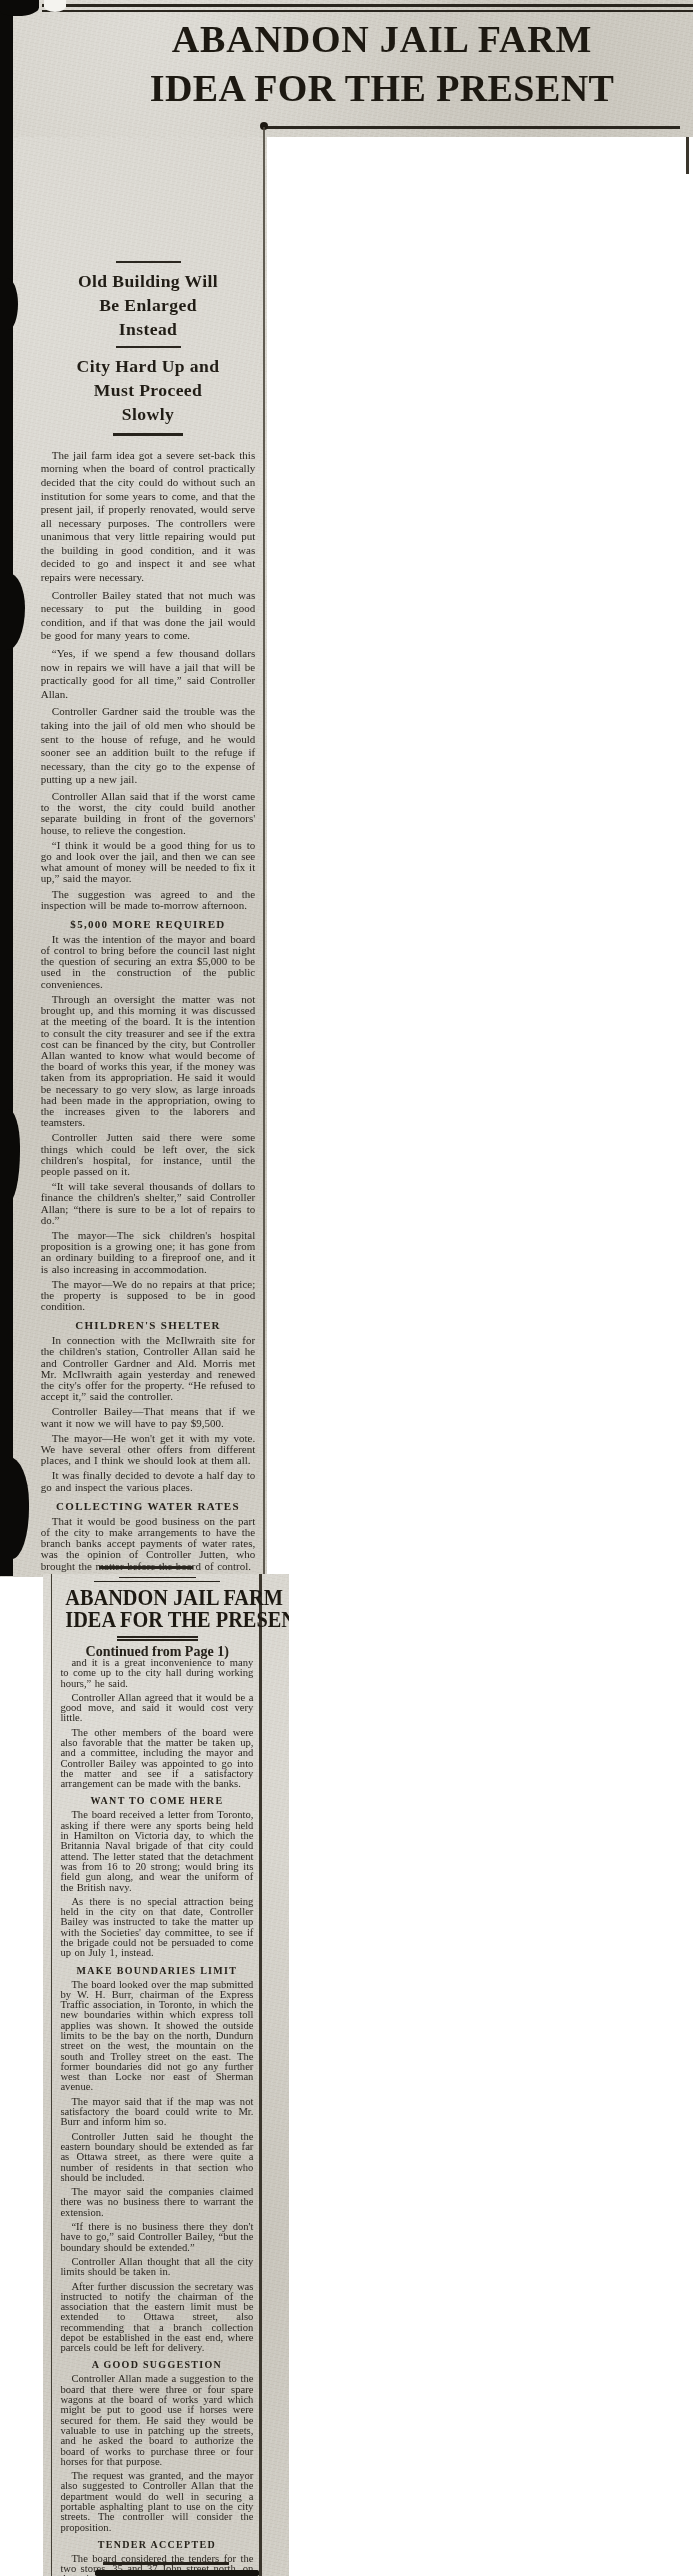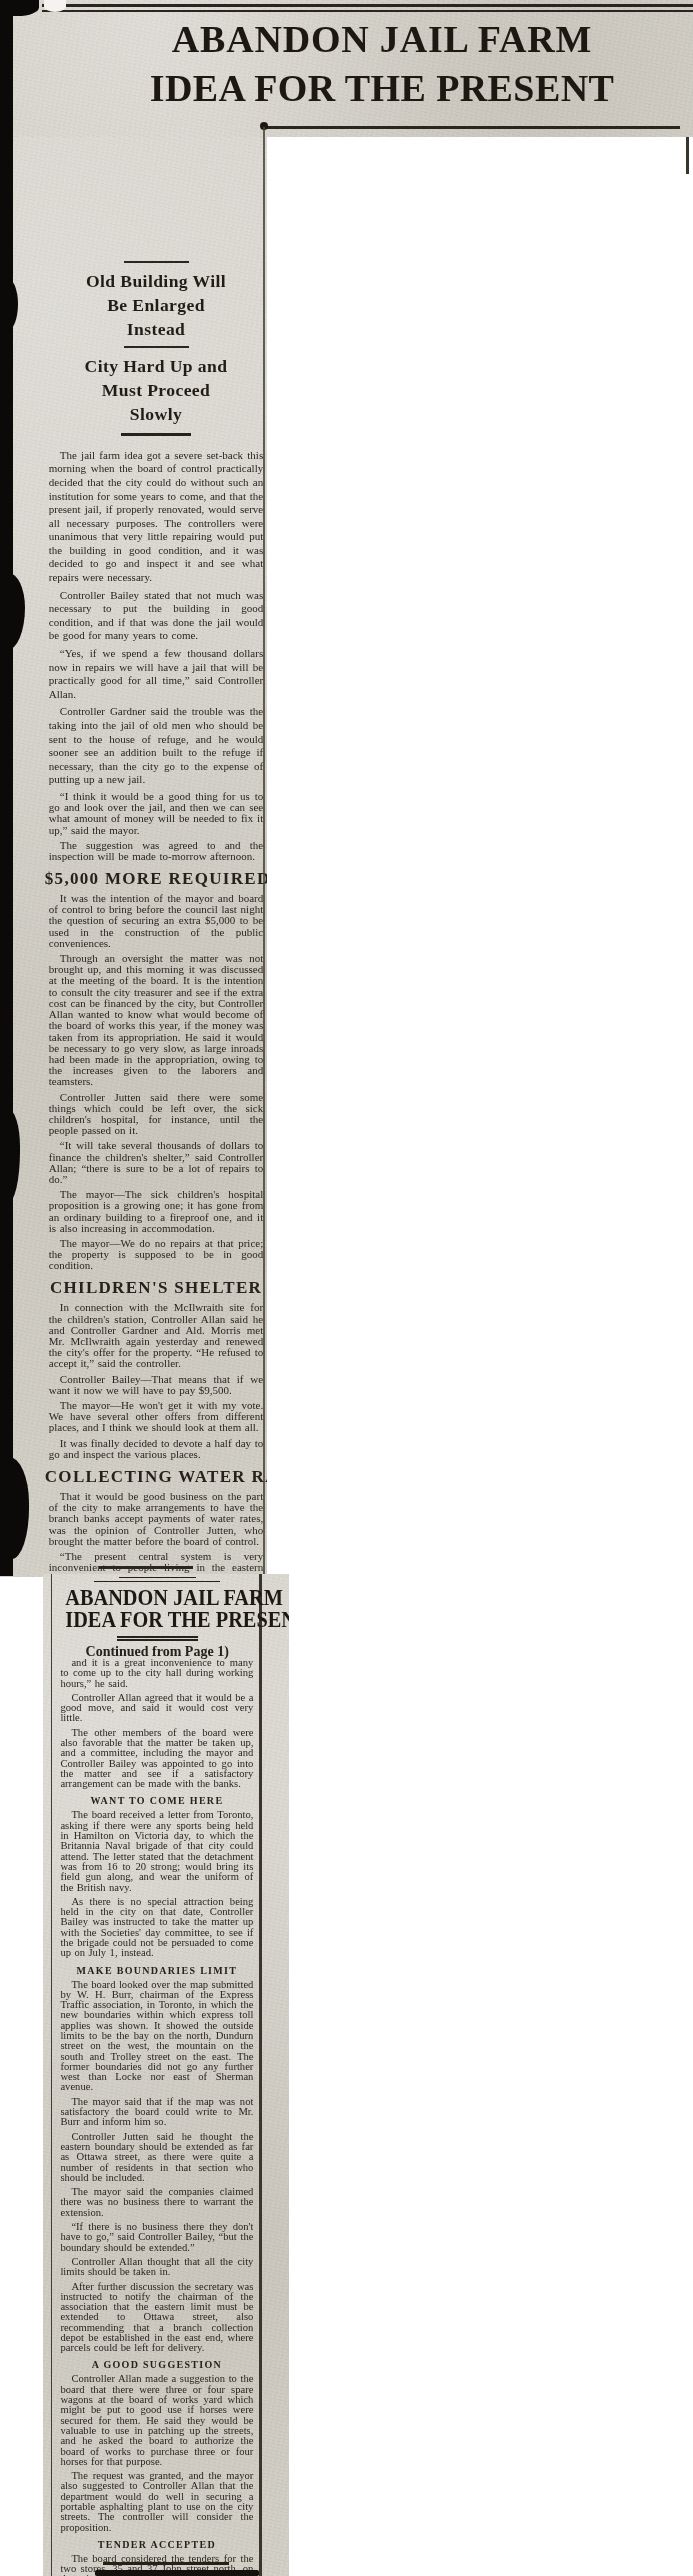--- a/index.html
+++ b/index.html
@@ -40,34 +40,34 @@
   
   #scan-edge{left:0;top:0;width:12.6px;height:1576px;background:#0b0a08;}
   .edge-blob{background:#0b0a08;}
   #edge-corner{left:0;top:0;width:39px;height:16px;background:#0b0a08;border-radius:0 0 55% 35%;}
   #edge-blob-1{left:0;top:278px;width:18.4px;height:52px;border-radius:0 60% 55% 0/0 50% 50% 0;}
   #edge-blob-2{left:0;top:573px;width:25px;height:77px;border-radius:0 65% 70% 0/0 45% 55% 0;}
   #edge-blob-3{left:0;top:1109px;width:20px;height:94px;border-radius:0 60% 60% 0/0 40% 55% 0;}
   #edge-blob-4{left:0;top:1457px;width:28.5px;height:102px;border-radius:0 70% 60% 0/0 45% 50% 0;}
   #edge-notch{left:44px;top:0;width:22px;height:11.7px;background:#f4f3ef;border-radius:0 0 50% 50%;}
 
-  #clip1-content{position:absolute;left:44px;top:124px;width:224px;color:#262219;}
+  #clip1-content{position:absolute;left:36px;top:124px;width:224px;color:#262219;}
   .rule-s{width:65px;height:1.7px;background:#2a261f;margin:0 auto;}
   .rule-t{width:70px;height:3.4px;background:#26221b;margin:6.7px auto 0;}
   .deck{font-weight:bold;font-size:17.6px;line-height:24px;text-align:center;
     letter-spacing:0.4px;color:#211d16;margin:5.9px 0;}
   #clip1-body{margin-top:12.6px;padding:0 0.8px;}
 
   .para{
     margin:4px;font-size:11px;line-height:11.2px;text-align:justify;
     text-indent:11px;word-spacing:0.8px;color:#2a2620;
   }
   #clip1-body > .para:nth-child(-n+4){line-height:13.6px;}
   .subhead{
-    text-align:center;font-weight:bold;font-size:17px;letter-spacing:1.3px;
+    text-align:center;font-weight:bold;font-size:11px;letter-spacing:1.3px;
     margin:6.7px 0 4.2px;color:#26221b;white-space:nowrap;
   }
   .cont-note{
     text-align:center;font-weight:bold;font-size:14px;letter-spacing:0.4px;
     margin-top:3.4px;color:#26221b;
   }
   #clip1-bottom-rule{left:99px;top:1566px;width:94px;height:2.5px;}
 
   
   #clip2{left:43px;top:1574px;width:246px;height:1002px;overflow:hidden;}
@@ -105,20 +105,21 @@
       <div>City Hard Up and</div>
       <div>Must Proceed</div>
       <div>Slowly</div>
     </div>
     <div class="rule-t"></div>
     <div id="clip1-body">
         <p class="para">The jail farm idea got a severe set-back this morning when the board of control practically decided that the city could do without such an institution for some years to come, and that the present jail, if properly renovated, would serve all necessary purposes. The controllers were unanimous that very little repairing would put the building in good condition, and it was decided to go and inspect it and see what repairs were necessary.</p>
         <p class="para">Controller Bailey stated that not much was necessary to put the building in good condition, and if that was done the jail would be good for many years to come.</p>
         <p class="para">“Yes, if we spend a few thousand dollars now in repairs we will have a jail that will be practically good for all time,” said Controller Allan.</p>
         <p class="para">Controller Gardner said the trouble was the taking into the jail of old men who should be sent to the house of refuge, and he would sooner see an addition built to the refuge if necessary, than the city go to the expense of putting up a new jail.</p>
+        <p class="para">Controller Allan said that if the worst came to the worst, the city could build another separate building in front of the governors' house, to relieve the congestion.</p>
         <p class="para">“I think it would be a good thing for us to go and look over the jail, and then we can see what amount of money will be needed to fix it up,” said the mayor.</p>
         <p class="para">The suggestion was agreed to and the inspection will be made to-morrow afternoon.</p>
         <div class="subhead">$5,000 MORE REQUIRED</div>
         <p class="para">It was the intention of the mayor and board of control to bring before the council last night the question of securing an extra $5,000 to be used in the construction of the public conveniences.</p>
         <p class="para">Through an oversight the matter was not brought up, and this morning it was discussed at the meeting of the board. It is the intention to consult the city treasurer and see if the extra cost can be financed by the city, but Controller Allan wanted to know what would become of the board of works this year, if the money was taken from its appropriation. He said it would be necessary to go very slow, as large inroads had been made in the appropriation, owing to the increases given to the laborers and teamsters.</p>
         <p class="para">Controller Jutten said there were some things which could be left over, the sick children's hospital, for instance, until the people passed on it.</p>
         <p class="para">“It will take several thousands of dollars to finance the children's shelter,” said Controller Allan; “there is sure to be a lot of repairs to do.”</p>
         <p class="para">The mayor—The sick children's hospital proposition is a growing one; it has gone from an ordinary building to a fireproof one, and it is also increasing in accommodation.</p>
         <p class="para">The mayor—We do no repairs at that price; the property is supposed to be in good condition.</p>
         <div class="subhead">CHILDREN'S SHELTER</div>

